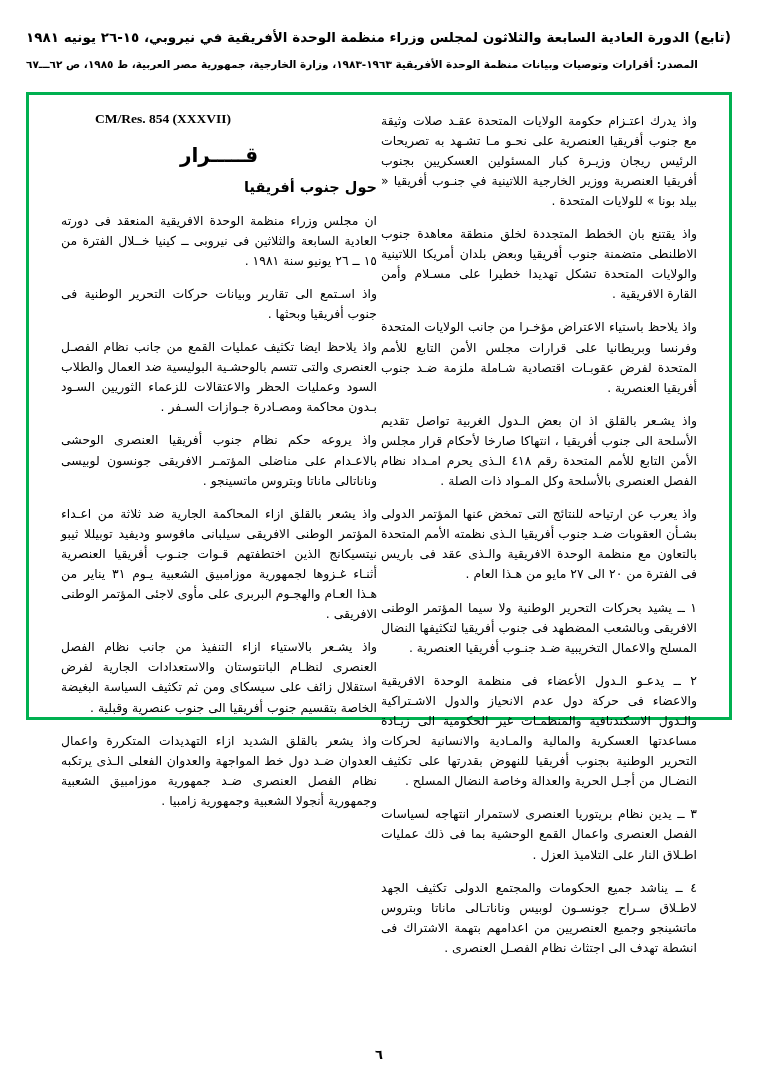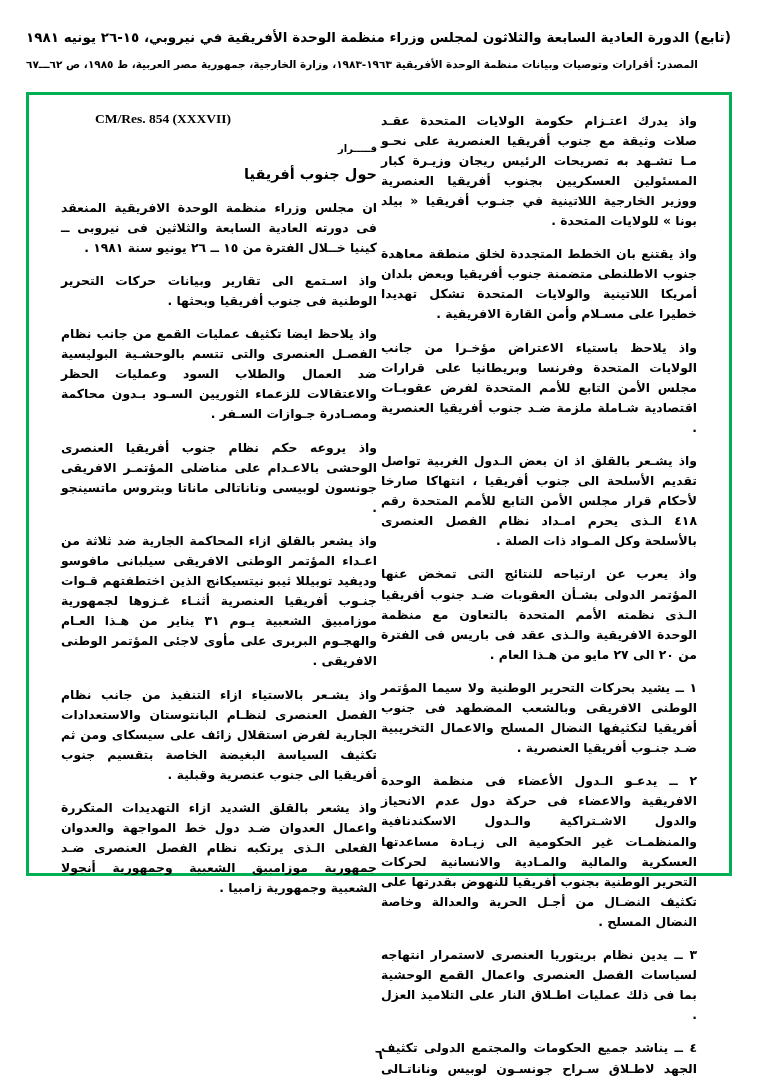--- a/index.html
+++ b/index.html
@@ -34,21 +34,21 @@
     line-height: 1.4;
   }
   .header-source {
     font-size: 10.5px;
     font-weight: bold;
     margin-bottom: 20px;
     line-height: 1.4;
   }
   .frame {
     border: 3px solid #00b050;
-    height: 784px;
+    height: 628px;
     box-sizing: border-box;
     padding: 16px 18px 10px 18px;
     position: relative;
   }
   .frame-inner {
     display: flex;
     flex-direction: row-reverse;
     height: 100%;
     direction: rtl;
   }
@@ -68,35 +68,35 @@
   .res-code {
     direction: ltr;
     text-align: left;
     font-family: "Liberation Serif", serif;
     font-size: 13.5px;
     font-weight: bold;
     margin-bottom: 16px;
     margin-left: 34px;
   }
   .res-heading {
-    text-align: right;
-    font-size: 10px;
+    text-align: center;
+    font-size: 20px;
     font-weight: bold;
     letter-spacing: 2px;
     margin-bottom: 12px;
   }
   .res-subject {
     text-align: right;
     font-size: 14.5px;
     font-weight: bold;
     margin-bottom: 16px;
   }
   p.para {
     font-size: 12.4px;
-    font-weight: bold;
+    font-weight: normal;
     line-height: 1.62;
     margin: 0 0 13px 0;
     text-align: justify;
     text-justify: inter-word;
   }
   p.para:last-child { margin-bottom: 0; }
   .page-number {
     position: absolute;
     bottom: 16px;
     left: 0;

